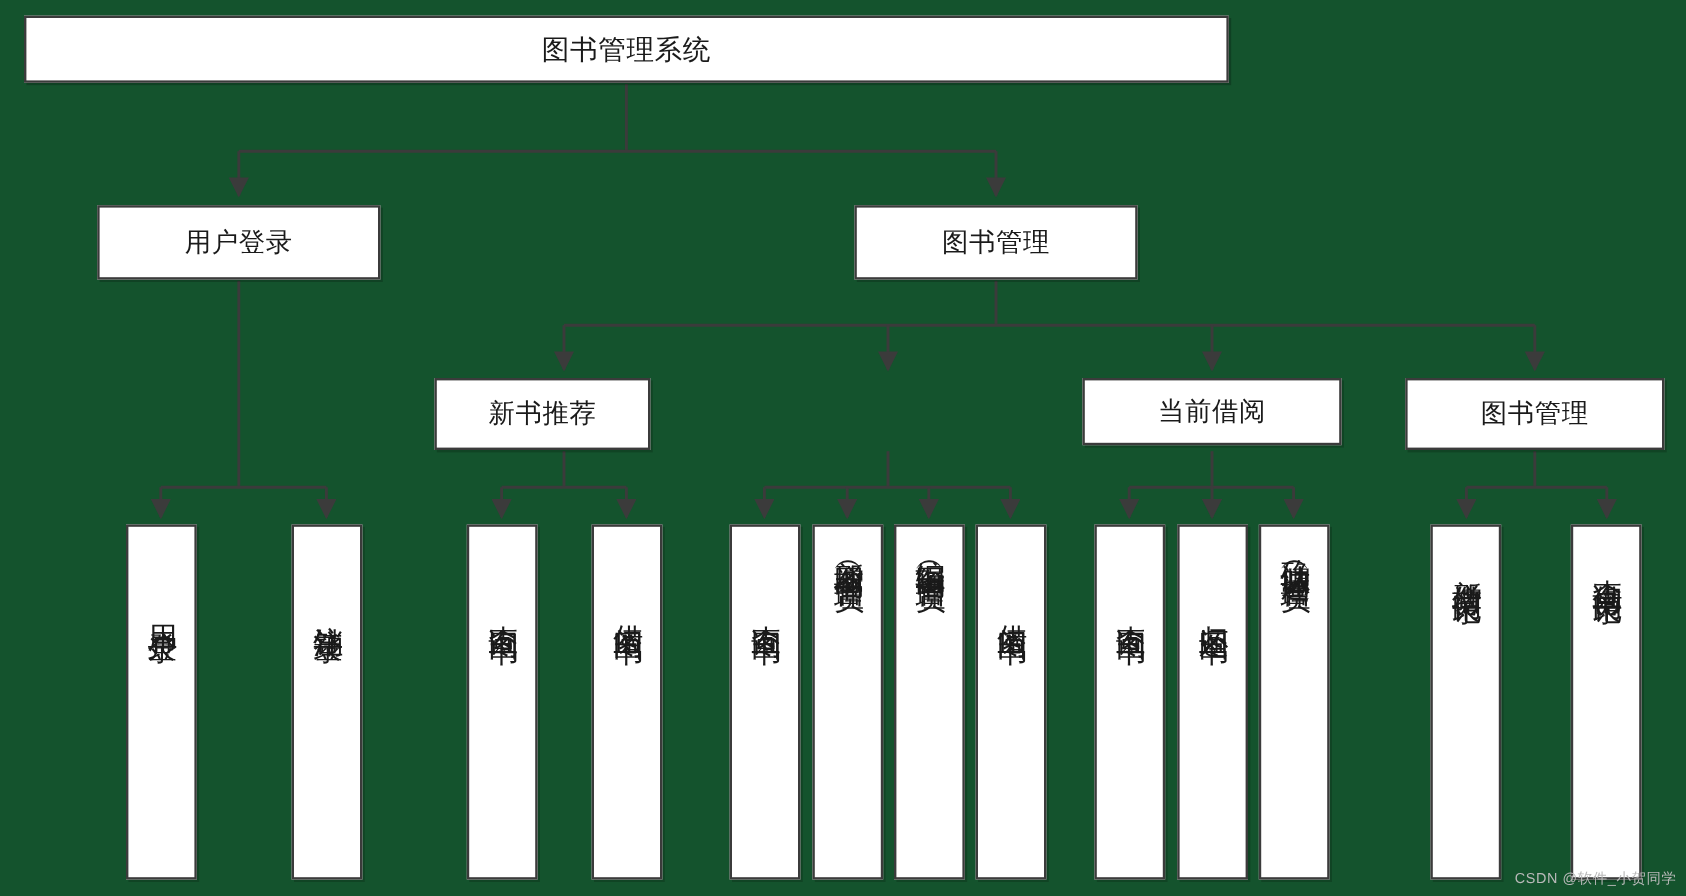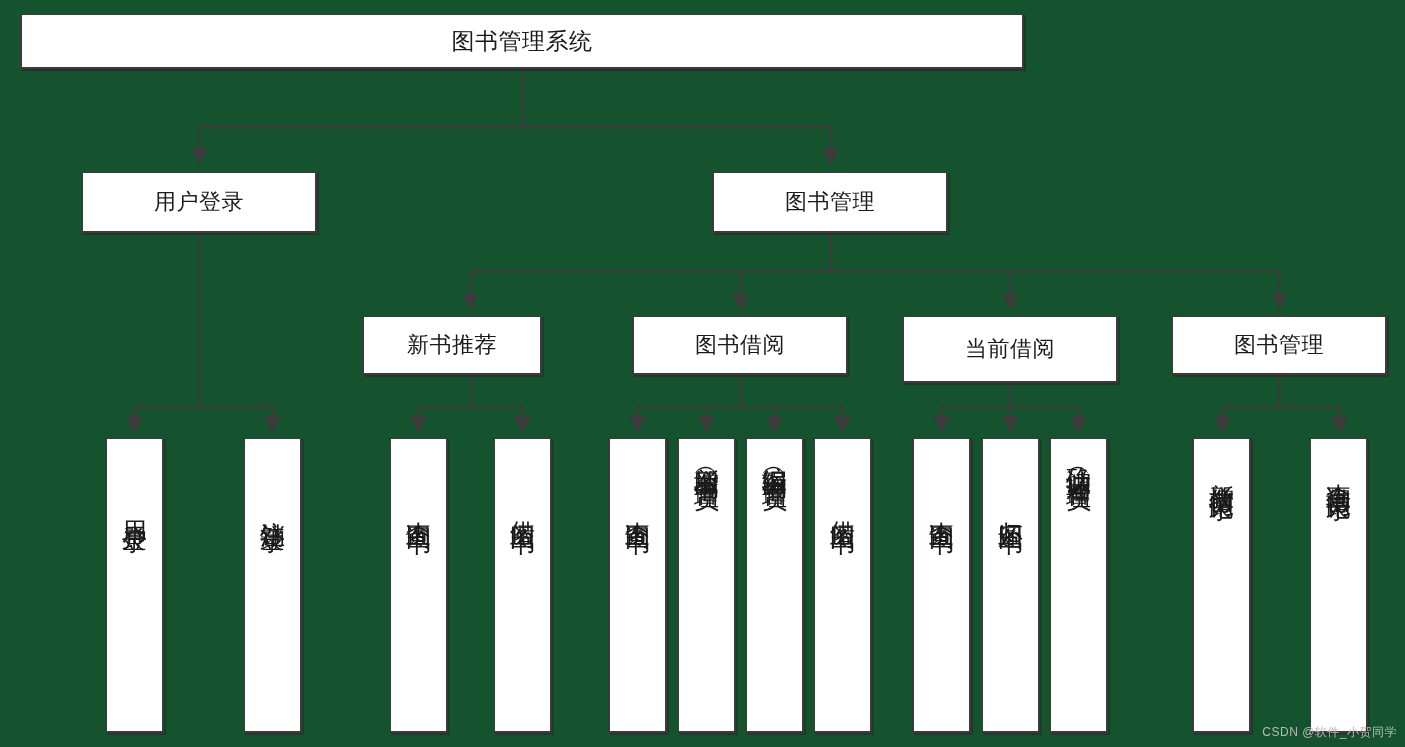--- a/index.html
+++ b/index.html
@@ -152,24 +152,21 @@
   <div class="node level2" style="left:81px; top:171px; width:236px; height:62px;">
     <span class="node-label">用户登录</span>
   </div>
   <div class="node level2" style="left:712px; top:171px; width:236px; height:62px;">
     <span class="node-label">图书管理</span>
   </div>
 
   <div class="node level3" style="left:362px; top:315px; width:180px; height:60px;">
     <span class="node-label">新书推荐</span>
   </div>
-  <div class="node level3" style="left:632px; top:315px; width:216px; height:60px;">
-    <span class="node-label">图书借阅</span>
-  </div>
-  <div class="node level3" style="left:902px; top:315px; width:216px; height:68px;">
+  <div class="node level3" style="left:902px; top:315px; width:216px; height:56px;">
     <span class="node-label">当前借阅</span>
   </div>
   <div class="node level3" style="left:1171px; top:315px; width:216px; height:60px;">
     <span class="node-label">图书管理</span>
   </div>
 
   <div class="node leaf short" style="left:105px; top:437px; width:59px; height:296px;">
     <span class="node-label">用户登录</span>
   </div>
   <div class="node leaf short" style="left:243px; top:437px; width:59px; height:296px;">

